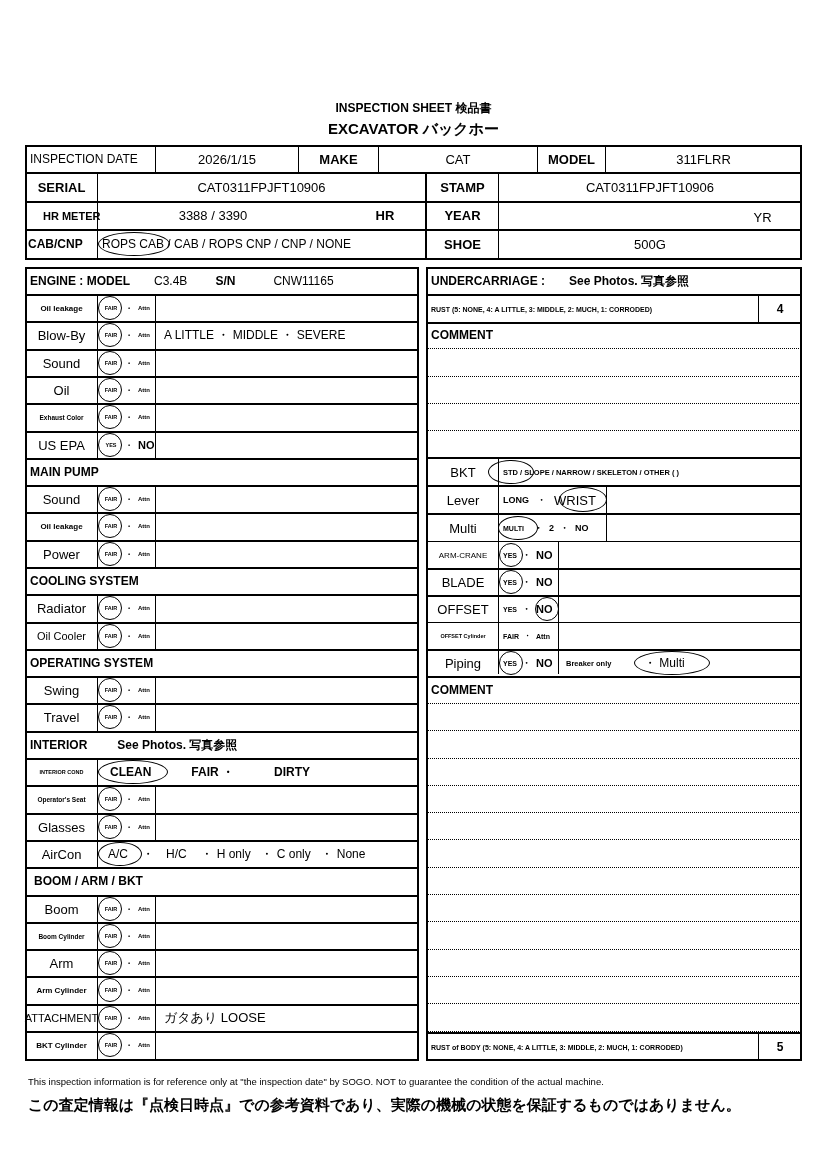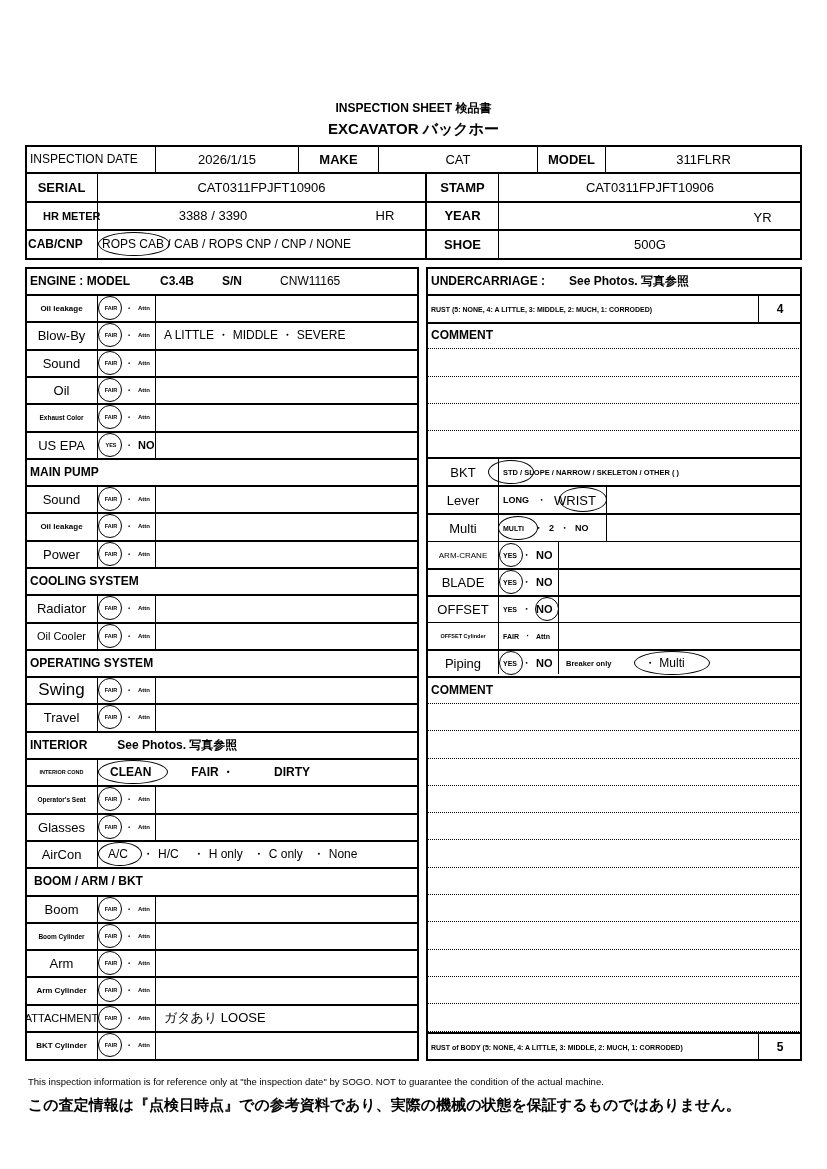--- a/index.html
+++ b/index.html
@@ -52,36 +52,36 @@
 <div class="cell c f13 b" style="left:538px;top:146px;width:67px;height:26px;">MODEL</div>
 <div class="cell c f13" style="left:606px;top:146px;width:195px;height:26px;">311FLRR</div>
 
 <div class="cell c f13 b" style="left:26px;top:173px;width:71px;height:28px;">SERIAL</div>
 <div class="cell c f13" style="left:98px;top:173px;width:327px;height:28px;">CAT0311FPJFT10906</div>
 <div class="cell c f13 b" style="left:427px;top:173px;width:71px;height:28px;">STAMP</div>
 <div class="cell c f13" style="left:499px;top:173px;width:302px;height:28px;">CAT0311FPJFT10906</div>
 
 <div class="cell l f11 b" style="left:26px;top:202px;width:71px;height:27px;padding-left:17px;">HR METER</div>
 <div class="cell c f13" style="left:98px;top:202px;width:230px;height:27px;">3388  /  3390</div>
-<div class="cell c f13" style="left:360px;top:202px;width:50px;height:27px;">HR</div>
+<div class="cell c f13" style="left:360px;top:202px;width:50px;height:27px;font-weight:bold;">HR</div>
 <div class="cell c f13 b" style="left:427px;top:202px;width:71px;height:27px;">YEAR</div>
 <div class="cell c f13" style="left:499px;top:202px;width:240px;height:27px;"></div>
 <div class="cell c f13" style="left:745px;top:202px;width:35px;height:30px;">YR</div>
 
 <div class="cell l f12 b" style="left:26px;top:230px;width:71px;height:28px;padding-left:2px;">CAB/CNP</div>
 <div class="cell l f12" style="left:98px;top:230px;width:327px;height:28px;padding-left:4px;">ROPS CAB  /  CAB  /  ROPS CNP  /  CNP  /  NONE</div>
 <div class="circ" style="left:98px;top:232px;width:72px;height:24px;"></div>
 <div class="cell c f13 b" style="left:427px;top:230px;width:71px;height:28px;">SHOE</div>
 <div class="cell c f13" style="left:499px;top:230px;width:302px;height:28px;">500G</div>
 
 <div class="box" style="left:25px;top:267px;width:394px;height:794px;"></div>
 
 <div class="cell l b f12" style="left:26px;top:268px;width:392px;height:26px;">
   <span>ENGINE :  MODEL</span>
-  <span style="margin-left:30px;font-weight:bold;">C3.4B</span>
+  <span style="margin-left:24px;font-weight:normal;">C3.4B</span>
   <span style="margin-left:28px;">S/N</span>
   <span style="margin-left:38px;font-weight:normal;">CNW11165</span>
 </div>
 
 <div id="left-rows">
     <div class="hline thick" style="left:25px;top:294px;width:394px;"></div>
     <div class="cell c" style="left:26px;top:295px;width:71px;height:26px;font-size:8px;font-weight:bold;">Oil leakage</div>
       <div class="vline" style="left:97px;top:294px;height:28px;"></div>
       <div class="cell l b" style="left:98px;top:295px;width:57px;height:26px;padding-left:4px;font-size:6px;">
       <span style="font-size:5.5px;width:18px;display:inline-block;text-align:center;">FAIR</span>
@@ -207,21 +207,21 @@
       <span style="font-size:6px;">Attn</span>
     </div>
       <div class="circ" style="left:98px;top:624px;width:24px;height:24px;"></div>
       <div class="vline" style="left:155px;top:622px;height:28px;"></div>
       <div class="cell l" style="left:156px;top:623px;width:262px;height:26px;font-size:13px;padding-left:8px;"></div>
     <div class="hline thick" style="left:25px;top:649px;width:394px;"></div>
     <div class="cell l b f12" style="left:26px;top:650px;width:392px;height:26px;">
       <span>OPERATING SYSTEM</span>
     </div>
     <div class="hline thick" style="left:25px;top:676px;width:394px;"></div>
-    <div class="cell c" style="left:26px;top:677px;width:71px;height:26px;font-size:17px;">Swing</div>
+    <div class="cell c" style="left:26px;top:677px;width:71px;height:26px;font-size:13px;">Swing</div>
       <div class="vline" style="left:97px;top:676px;height:28px;"></div>
       <div class="cell l b" style="left:98px;top:677px;width:57px;height:26px;padding-left:4px;font-size:6px;">
       <span style="font-size:5.5px;width:18px;display:inline-block;text-align:center;">FAIR</span>
       <span style="margin:0 5px;font-size:8px;">・</span>
       <span style="font-size:6px;">Attn</span>
     </div>
       <div class="circ" style="left:98px;top:678px;width:24px;height:24px;"></div>
       <div class="vline" style="left:155px;top:676px;height:28px;"></div>
       <div class="cell l" style="left:156px;top:677px;width:262px;height:26px;font-size:13px;padding-left:8px;"></div>
     <div class="hline thick" style="left:25px;top:703px;width:394px;"></div>
@@ -270,21 +270,21 @@
     </div>
       <div class="circ" style="left:98px;top:815px;width:24px;height:24px;"></div>
       <div class="vline" style="left:155px;top:813px;height:28px;"></div>
       <div class="cell l" style="left:156px;top:814px;width:262px;height:26px;font-size:13px;padding-left:8px;"></div>
     <div class="hline thick" style="left:25px;top:840px;width:394px;"></div>
     <div class="cell c f13" style="left:26px;top:841px;width:71px;height:26px;">AirCon</div>
       <div class="vline" style="left:97px;top:840px;height:28px;"></div>
       <div class="cell l f12" style="left:98px;top:841px;width:320px;height:26px;">
         <span style="margin-left:6px;">A/C</span>
       <span style="margin-left:14px;">・</span>
-        <span style="margin-left:4px;">H/C</span>
+        <span style="margin-left:12px;">H/C</span>
       <span style="margin-left:14px;">・</span>
         <span style="margin-left:4px;">H only</span>
       <span style="margin-left:10px;">・</span>
         <span style="margin-left:4px;">C only</span>
       <span style="margin-left:10px;">・</span>
         <span style="margin-left:4px;">None</span>
     </div>
       <div class="circ" style="left:98px;top:842px;width:44px;height:24px;"></div>
     <div class="hline thick" style="left:25px;top:867px;width:394px;"></div>
     <div class="cell l b f12" style="left:26px;top:868px;width:392px;height:26px;padding-left:8px;">

